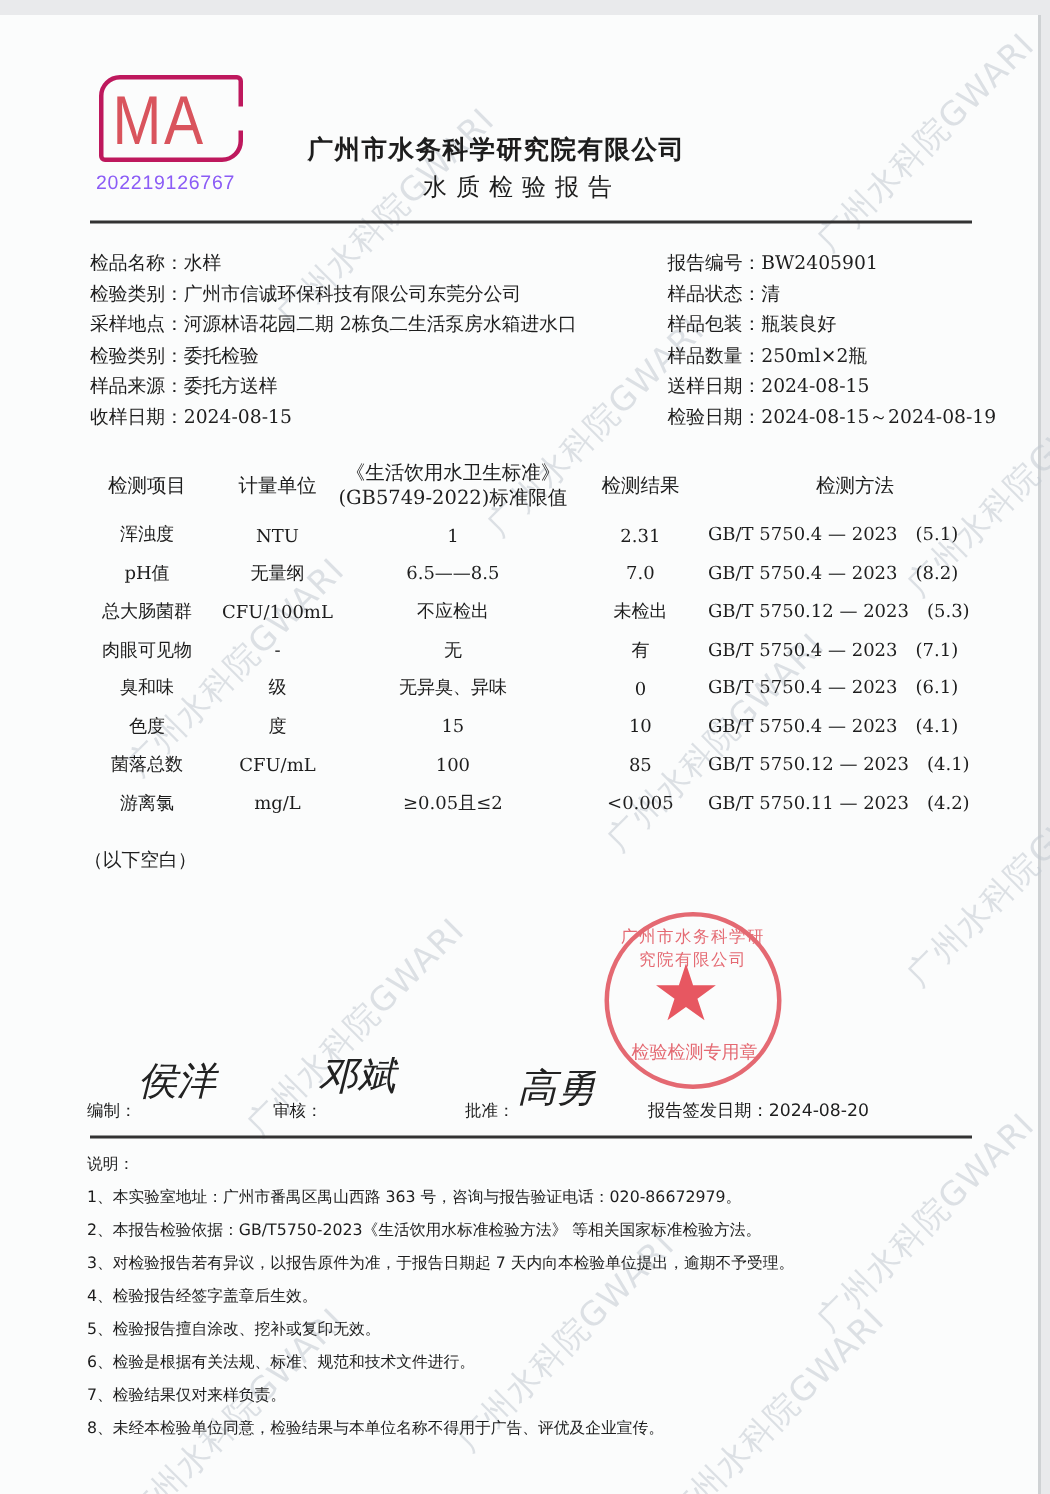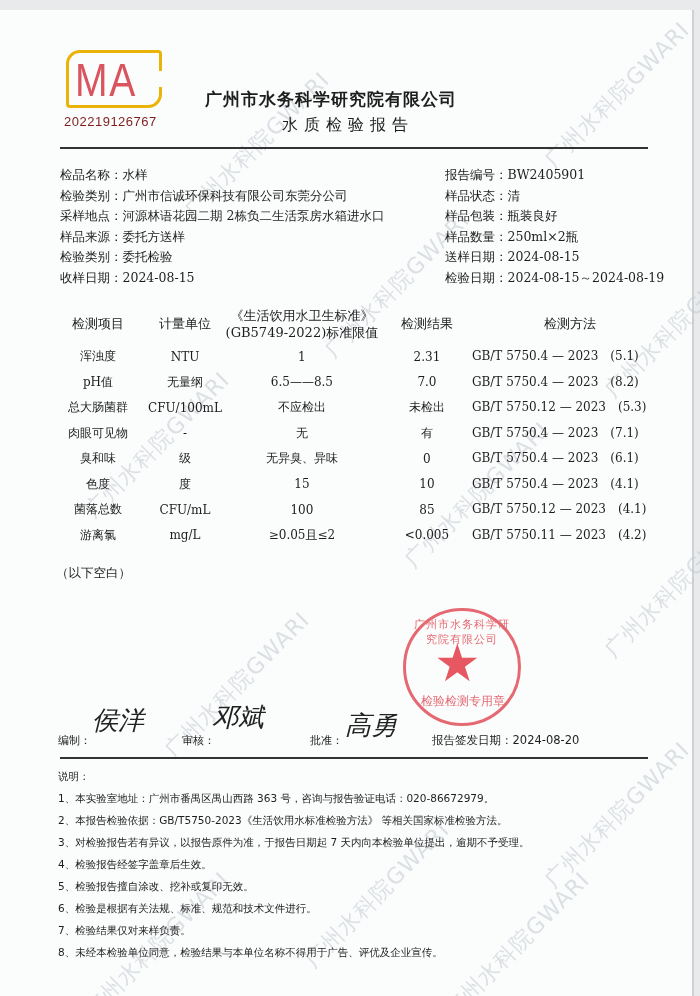--- a/index.html
+++ b/index.html
@@ -15,31 +15,31 @@
     border-right:2px solid #cfd2d4;
   }
   .wm {
     position:absolute; color:#c3cad2; opacity:0.55; font-size:22px;
     font-family:"DejaVu Sans", sans-serif; transform:rotate(-45deg);
     white-space:nowrap; pointer-events:none; letter-spacing:1px;
   }
   
   .cma {
     position:absolute; left:66px; top:40px; width:96px; height:58px;
-    border:3px solid #eab308; border-radius:14px 4px 14px 4px;
+    border:3px solid #be185d; border-radius:14px 4px 14px 4px;
     box-sizing:border-box;
   }
   .cma .txt {
     position:absolute; left:6px; top:2px; color:#d9545d;
     font-family:"Liberation Sans", sans-serif; font-size:46px; font-weight:400;
     line-height:50px; letter-spacing:2px; transform:scaleX(0.85); transform-origin:left;
   }
   .cma .gap { position:absolute; right:-4px; top:18px; width:8px; height:16px; background:#fbfcfc; }
   .cma-num {
-    position:absolute; left:64px; top:104px; color:#7f1d1d;
+    position:absolute; left:64px; top:104px; color:#8b5cf6;
     font-family:"Liberation Sans", sans-serif; font-size:13px; letter-spacing:0.5px;
   }
   .org {
     position:absolute; left:205px; top:78px; width:310px; font-size:17px; font-weight:bold;
     font-family:"DejaVu Sans", sans-serif; letter-spacing:1px;
   }
   .rtitle {
     position:absolute; left:282px; top:105px; font-size:16px; letter-spacing:6px;
     font-family:"DejaVu Sans", sans-serif;
     text-align:right;
@@ -107,22 +107,22 @@
   <div class="cma-num">202219126767</div>
 
   <div class="org">广州市水务科学研究院有限公司</div>
   <div class="rtitle">水质检验报告</div>
   <div class="hr1"></div>
 
   <div class="info info-left">
     <div class="row"><span class="lbl">检品名称：</span><span>水样</span></div>
     <div class="row"><span class="lbl">检验类别：</span><span>广州市信诚环保科技有限公司东莞分公司</span></div>
     <div class="row"><span class="lbl">采样地点：</span><span>河源林语花园二期 2栋负二生活泵房水箱进水口</span></div>
+    <div class="row"><span class="lbl">检验类别：</span><span>委托检验</span></div>
     <div class="row"><span class="lbl">样品来源：</span><span>委托方送样</span></div>
-    <div class="row"><span class="lbl">检验类别：</span><span>委托检验</span></div>
     <div class="row"><span class="lbl">收样日期：</span><span>2024-08-15</span></div>
   </div>
   <div class="info info-right">
     <div class="row"><span class="lbl">报告编号：</span><span>BW2405901</span></div>
     <div class="row"><span class="lbl">样品状态：</span><span>清</span></div>
     <div class="row"><span class="lbl">样品包装：</span><span>瓶装良好</span></div>
     <div class="row"><span class="lbl">样品数量：</span><span>250ml×2瓶</span></div>
     <div class="row"><span class="lbl">送样日期：</span><span>2024-08-15</span></div>
     <div class="row"><span class="lbl">检验日期：</span><span>2024-08-15～2024-08-19</span></div>
   </div>

